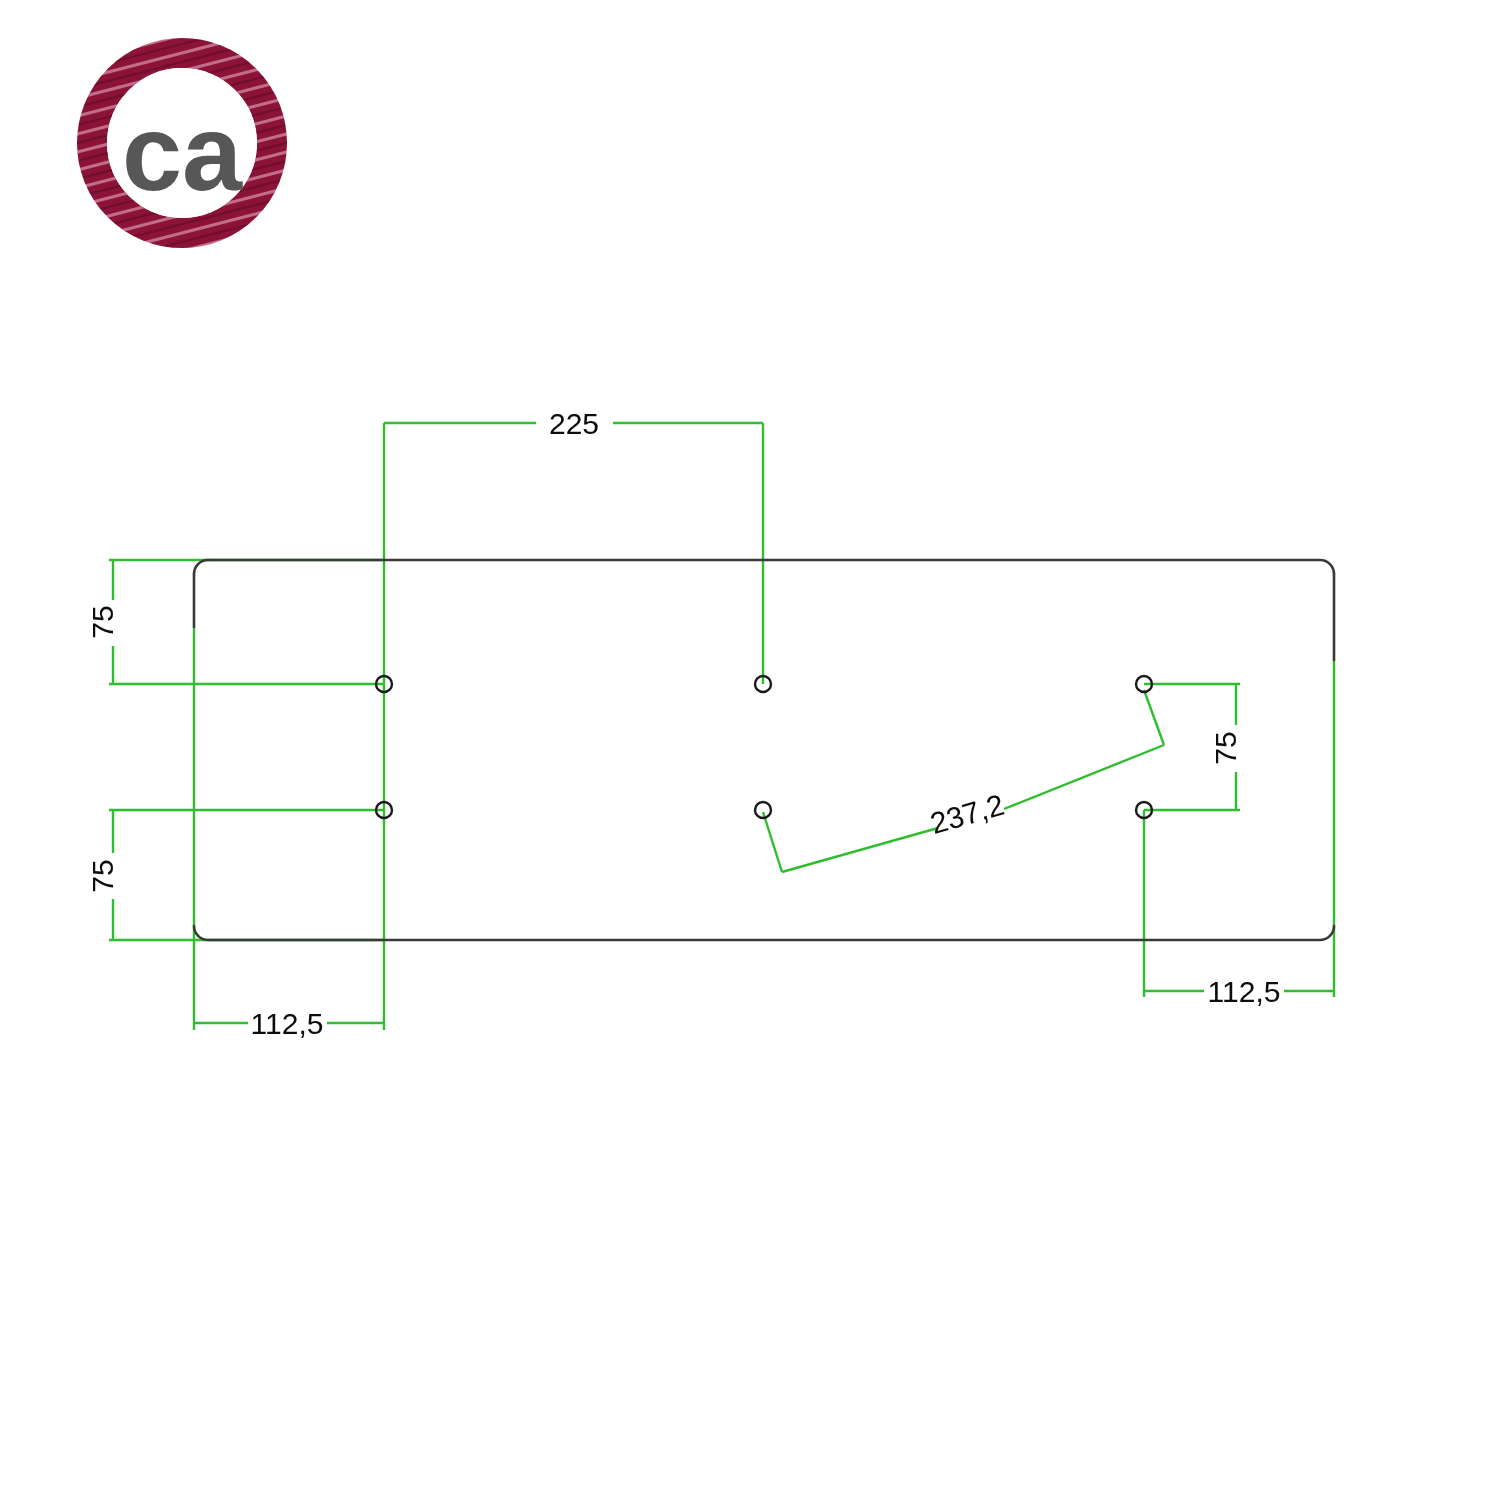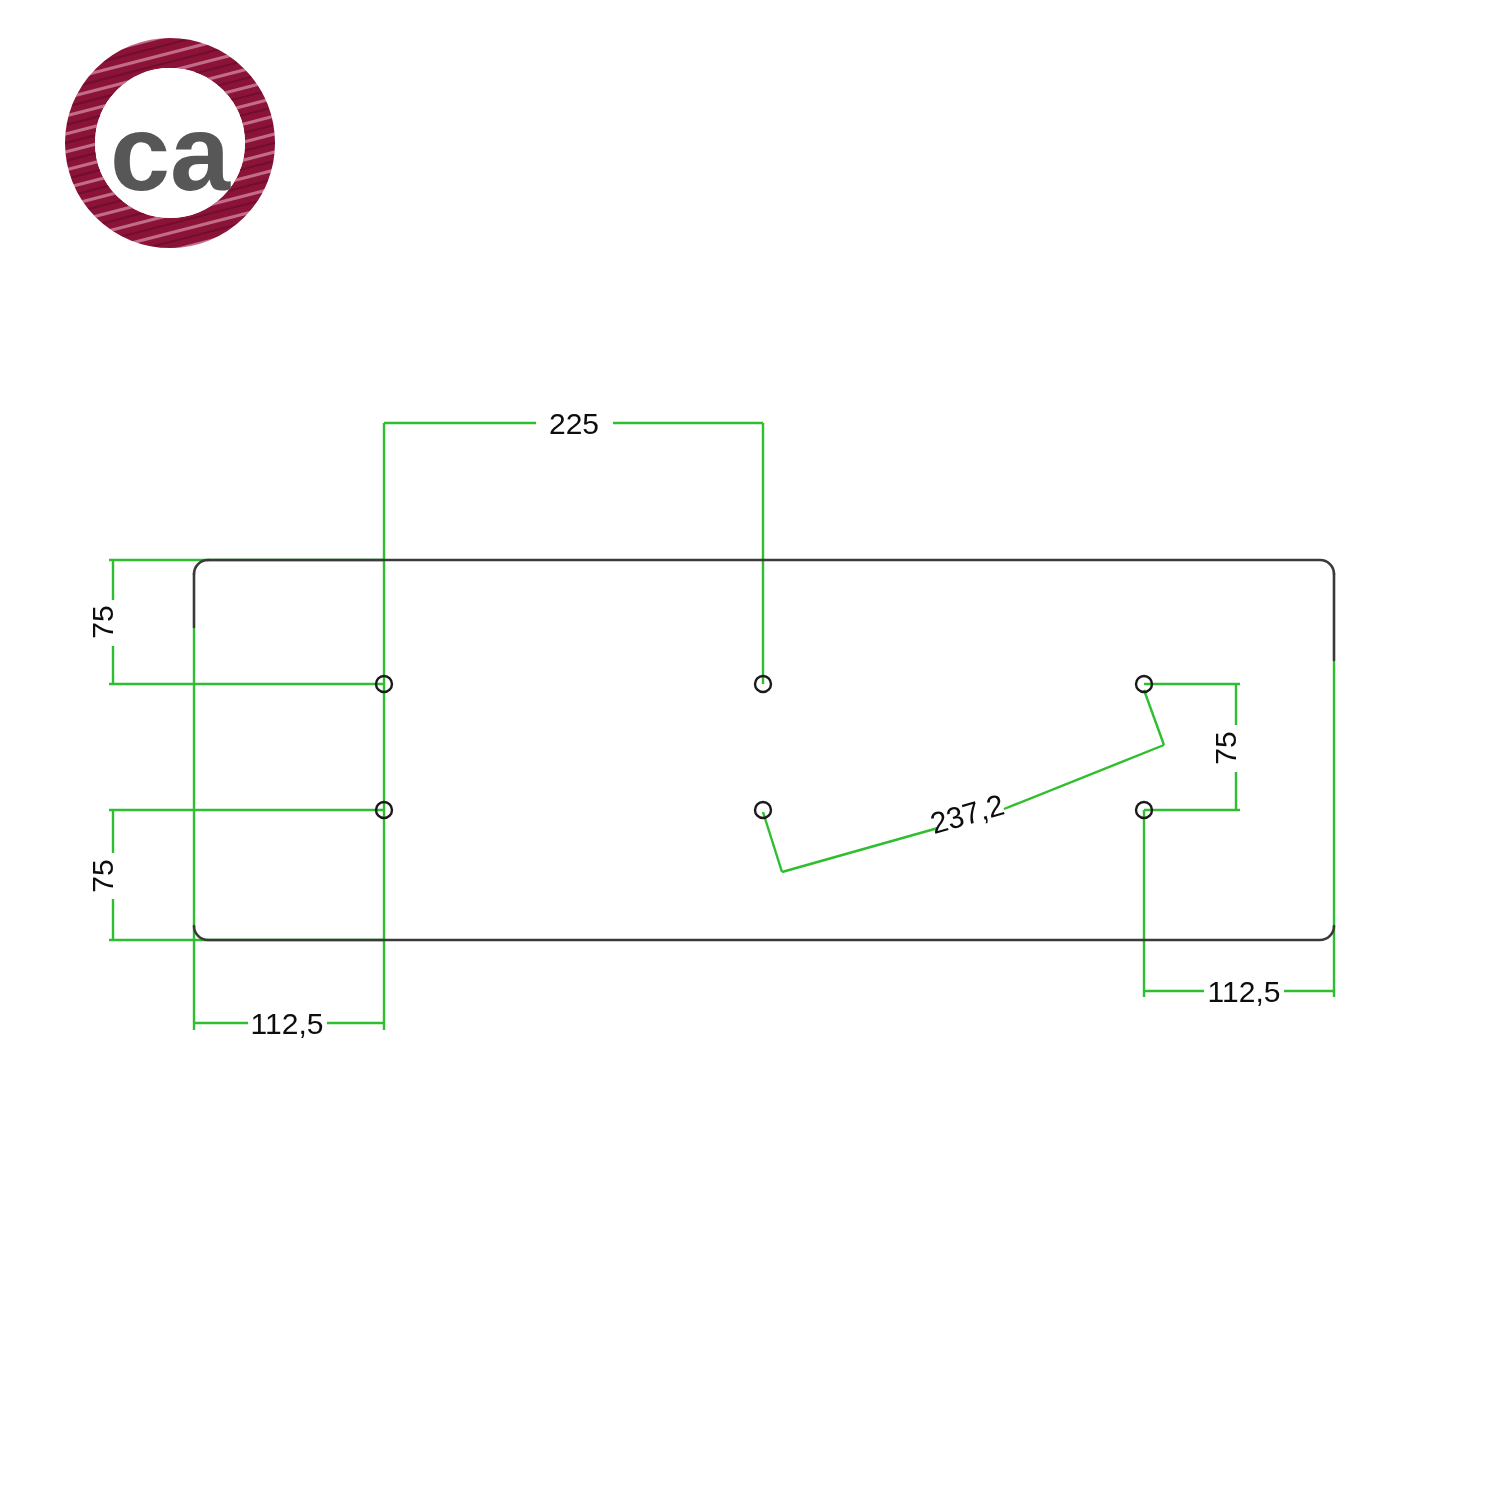--- a/index.html
+++ b/index.html
@@ -15,21 +15,21 @@
     overflow: hidden;
   }
   #stage {
     position: absolute;
     left: 0; top: 0;
     width: 1500px;
     height: 1500px;
   }
   .logo-wrap {
     position: absolute;
-    left: 59px;
+    left: 71px;
     top: 32px;
     width: 222px;
     height: 222px;
   }
   .logo-wrap svg { display: block; }
   .drawing {
     position: absolute;
     left: 16px; top: 0;
     width: 1500px;
     height: 1500px;

